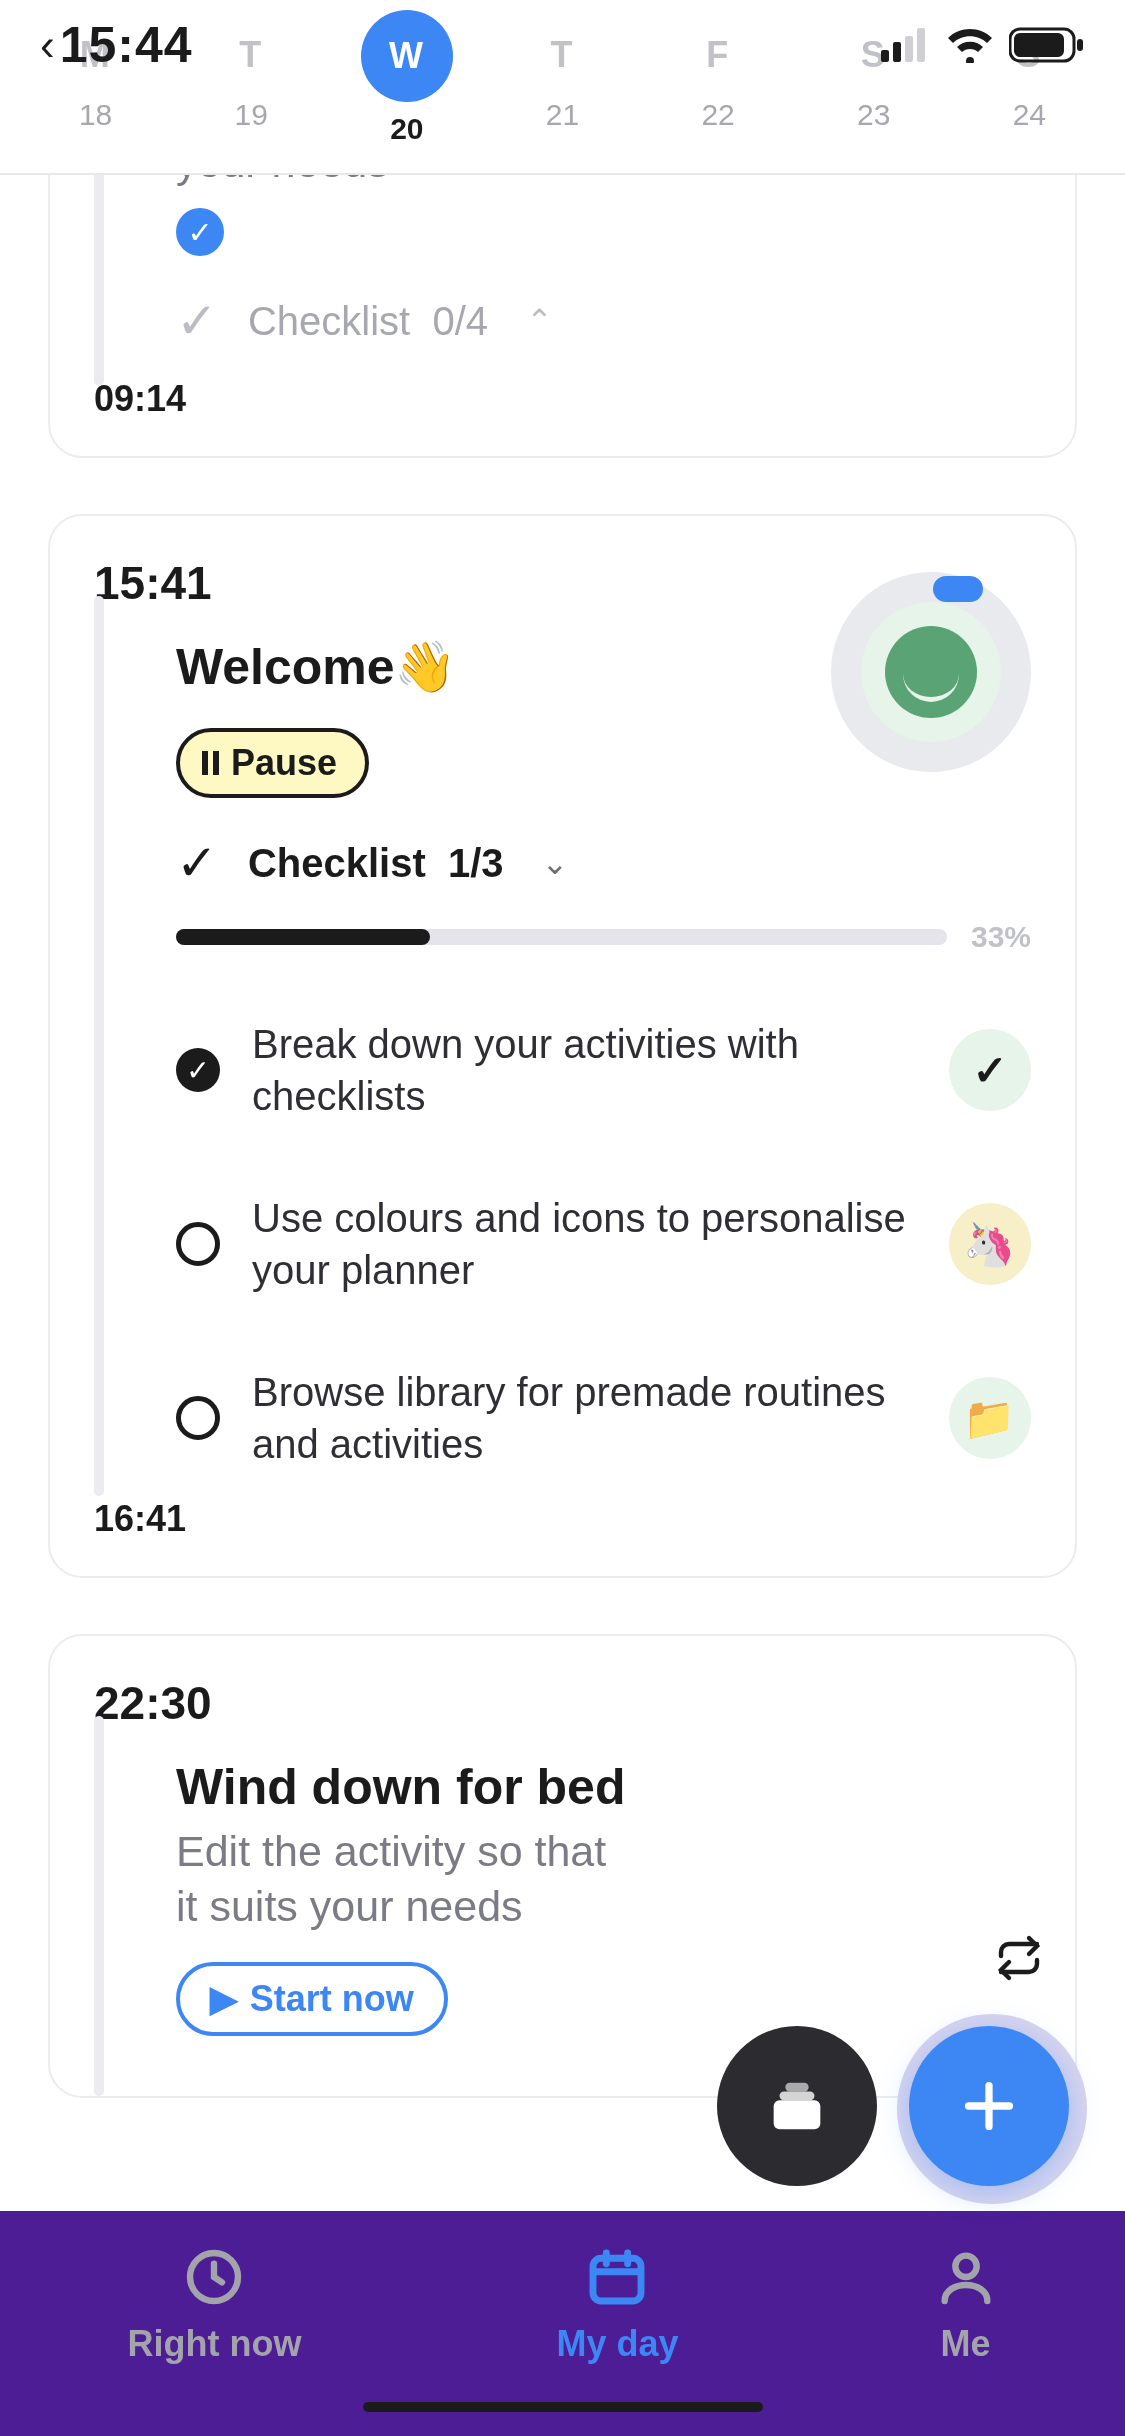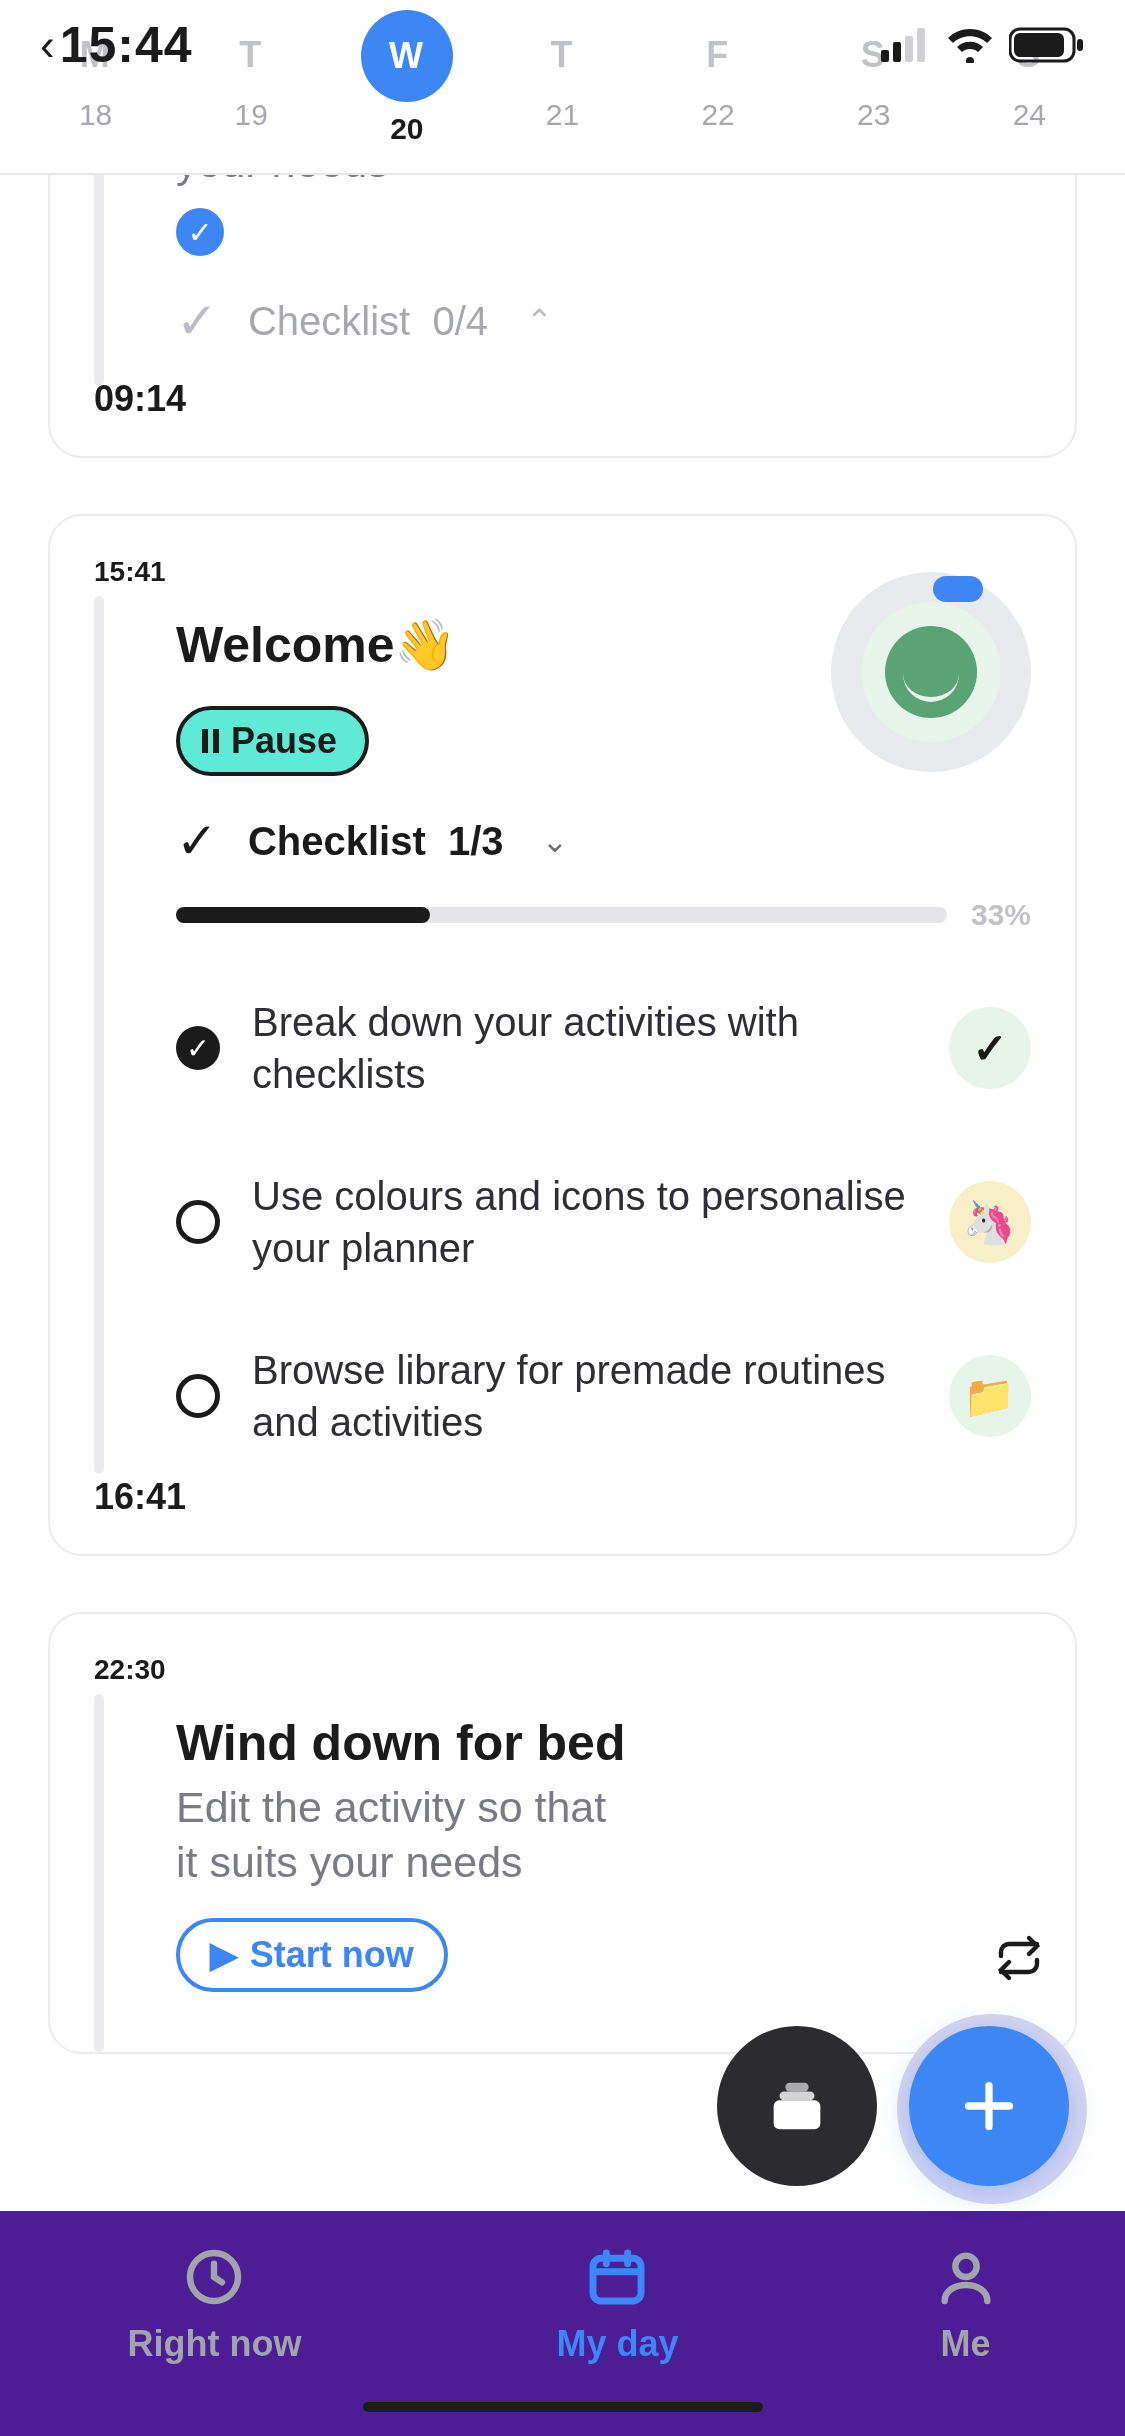--- a/index.html
+++ b/index.html
@@ -22,35 +22,35 @@
   .day.active .dow { color: #fff; }
   .day.active .num { color: #1b1b1b; font-weight: 700; margin-top: 10px; }
 
   
   .scroll { position: absolute; top: 175px; bottom: 225px; left: 0; right: 0; overflow: hidden; padding: 0 48px; }
 
   
   .card { border: 2px solid #ececf0; border-radius: 34px; padding: 40px 44px 36px 44px; margin-bottom: 56px; position: relative; background: #fff; }
   .card.partial-top { border-top: none; border-top-left-radius: 0; border-top-right-radius: 0; margin-top: -60px; padding-top: 20px; }
   .card .vbar { position: absolute; left: 44px; top: 80px; bottom: 80px; width: 10px; background: #ececf0; border-radius: 6px; }
-  .card .time-top { font-size: 28px; font-weight: 700; color: #1b1b1b; margin-bottom: 28px; }
+  .card .time-top { font-size: 46px; font-weight: 700; color: #1b1b1b; margin-bottom: 28px; }
   .card .time-bot { font-size: 36px; font-weight: 700; color: #1b1b1b; margin-top: 28px; }
   .card .content { margin-left: 82px; }
   .card h2 { font-size: 50px; font-weight: 800; display: flex; align-items: center; }
   .card p.desc { font-size: 43px; color: #7b7b85; line-height: 1.28; margin-top: 8px; max-width: 540px; }
 
   .avatar-ring { position: absolute; top: 56px; right: 44px; width: 200px; height: 200px; border-radius: 50%; background: #e9eaee; display: flex; align-items: center; justify-content: center; }
   .avatar-ring .inner { width: 140px; height: 140px; border-radius: 50%; background: #e6f4e9; display: flex; align-items: center; justify-content: center; }
   .avatar-ring .dot { position: absolute; top: 4px; right: 48px; width: 50px; height: 26px; background: #3d87f5; border-radius: 14px; }
   .avatar-ring .face { width: 92px; height: 92px; border-radius: 50%; background: #5aa374; position: relative; }
   .avatar-ring .smile { position: absolute; bottom: 16px; left: 18px; width: 56px; height: 28px; border-bottom: 5px solid #e6f4e9; border-radius: 0 0 40px 40px; }
 
   .avatar-ghost { position: absolute; top: -50px; right: 22px; width: 190px; height: 190px; border-radius: 50%; background: #e6e3f6; z-index: -1; }
 
-  .pause-btn { border: 4px solid #1b1b1b; border-radius: 40px; padding: 10px 28px 10px 22px; display: inline-flex; align-items: center; gap: 12px; font-size: 36px; font-weight: 700; margin-top: 32px; cursor: pointer; background: #5eead4; }
+  .pause-btn { border: 4px solid #1b1b1b; border-radius: 40px; padding: 10px 28px 10px 22px; display: inline-flex; align-items: center; gap: 12px; font-size: 36px; font-weight: 700; margin-top: 32px; cursor: pointer; background: #fef9c3; }
   .pause-bars { display: inline-flex; gap: 5px; }
   .pause-bars span { width: 6px; height: 24px; background: #1b1b1b; }
 
   .checklist-row { display: flex; align-items: center; gap: 30px; margin-top: 36px; }
   .checklist-row .chk { font-size: 50px; color: #1b1b1b; }
   .checklist-row.muted .chk { color: #bcbcc4; }
   .checklist-row .lbl { font-size: 40px; font-weight: 600; text-align: center; }
   .checklist-row.muted .lbl { color: #a7a7b0; font-weight: 500; }
   .checklist-row .chev-up, .checklist-row .chev-down { font-size: 32px; color: #6f6f78; margin-left: 8px; }
   .checklist-row.muted .chev-up { color: #bcbcc4; }

